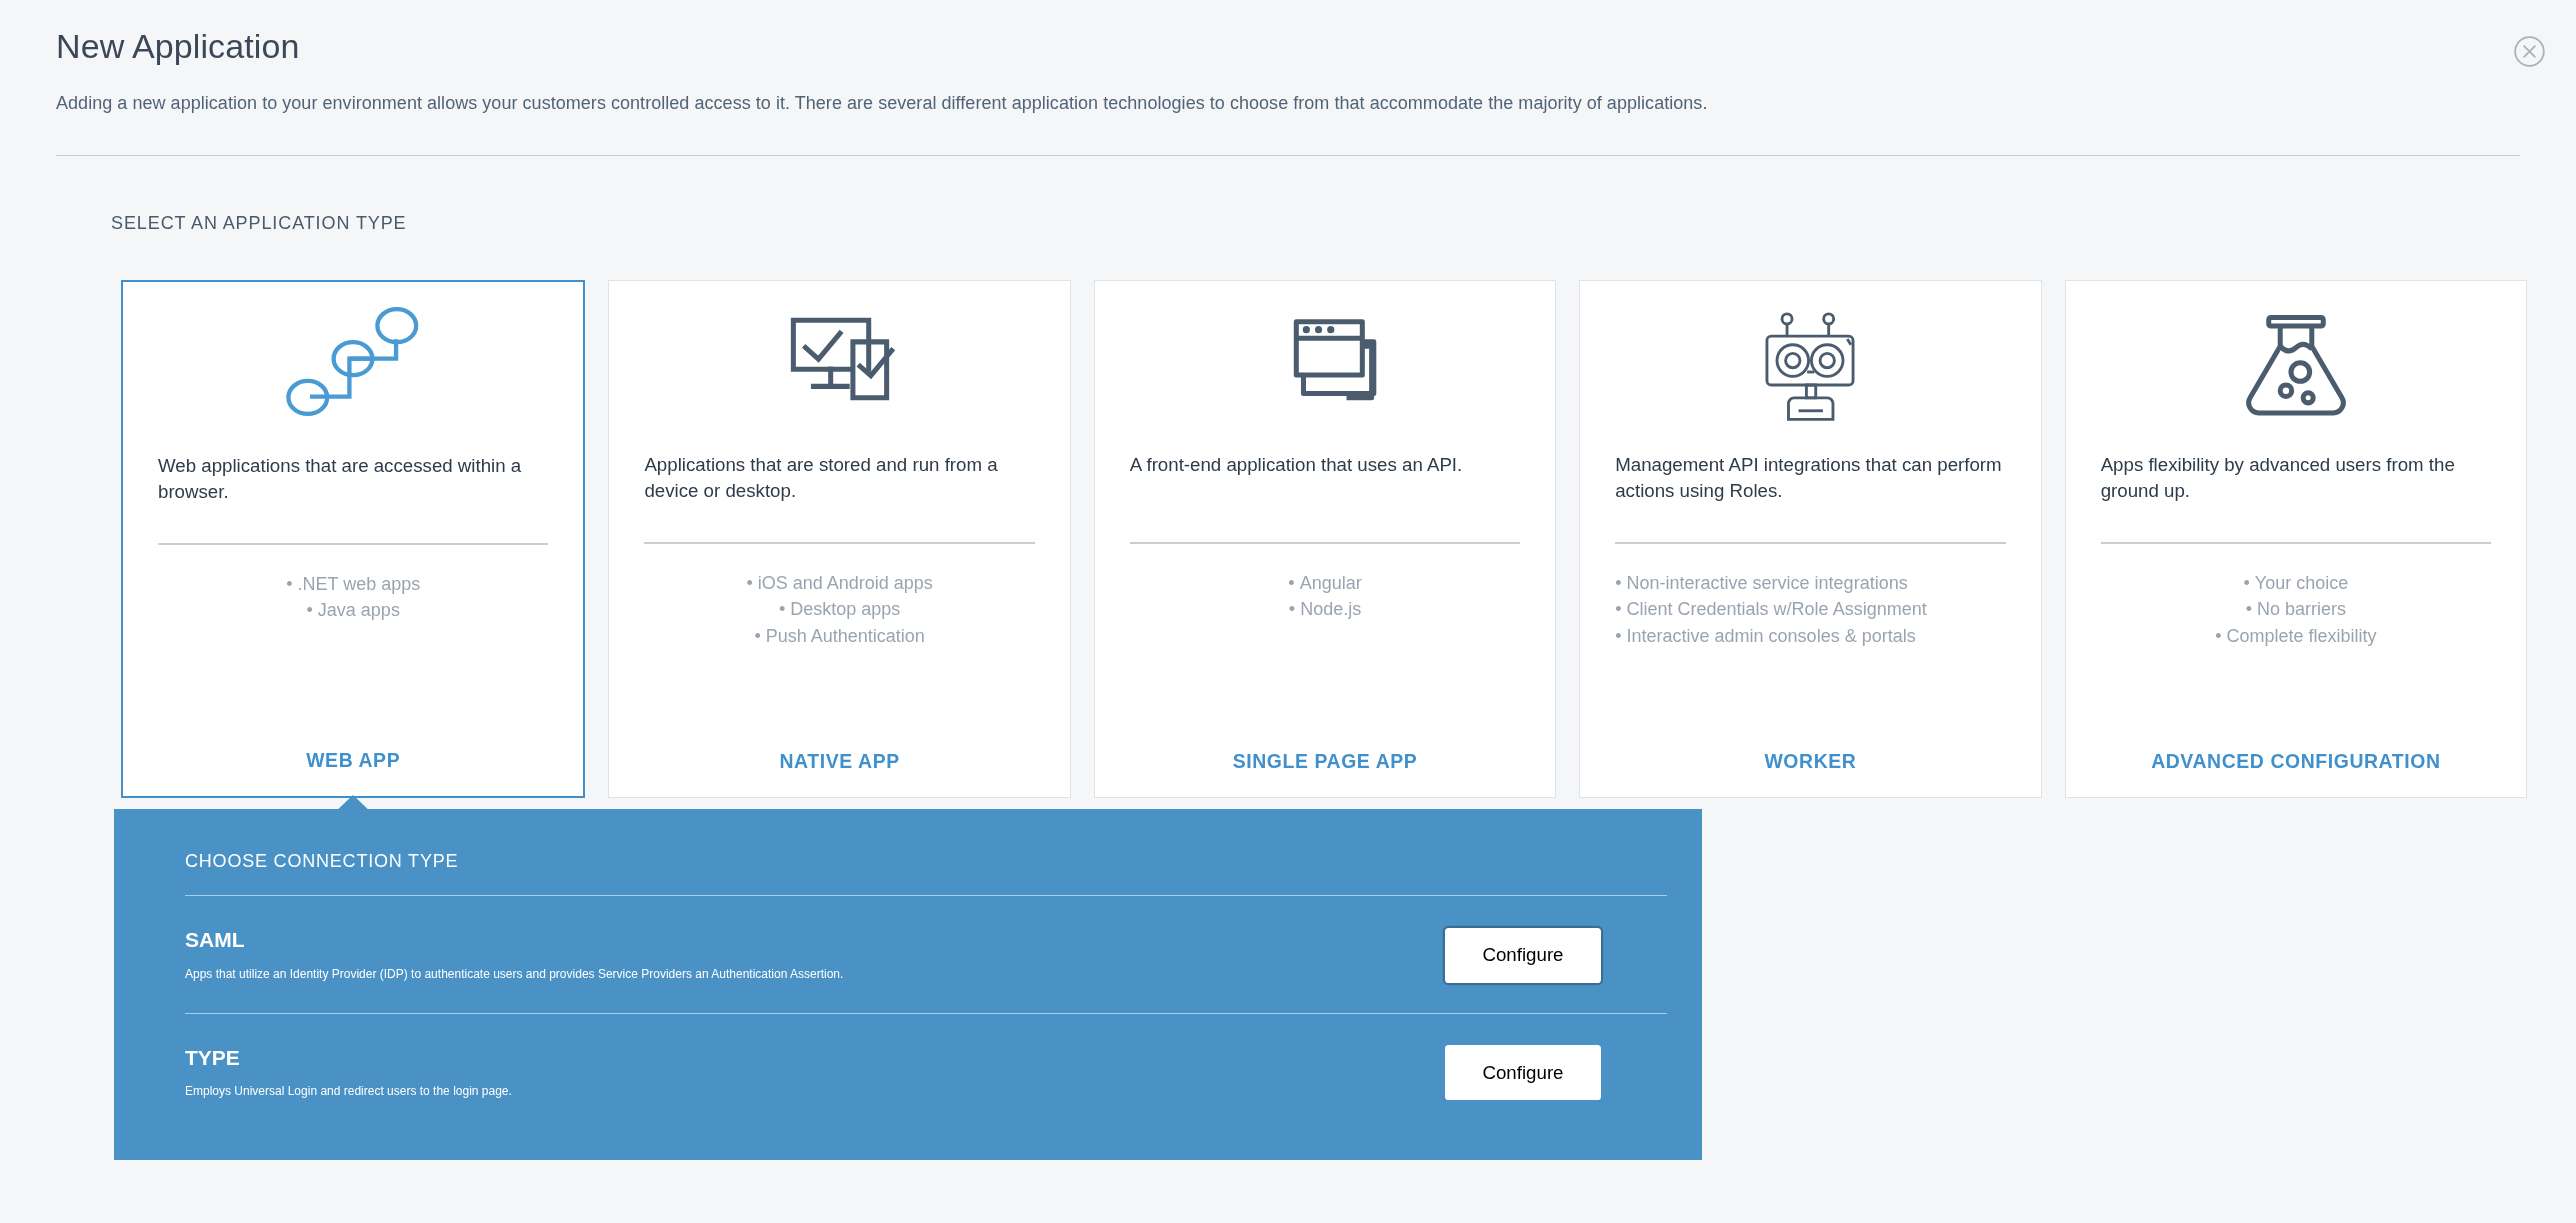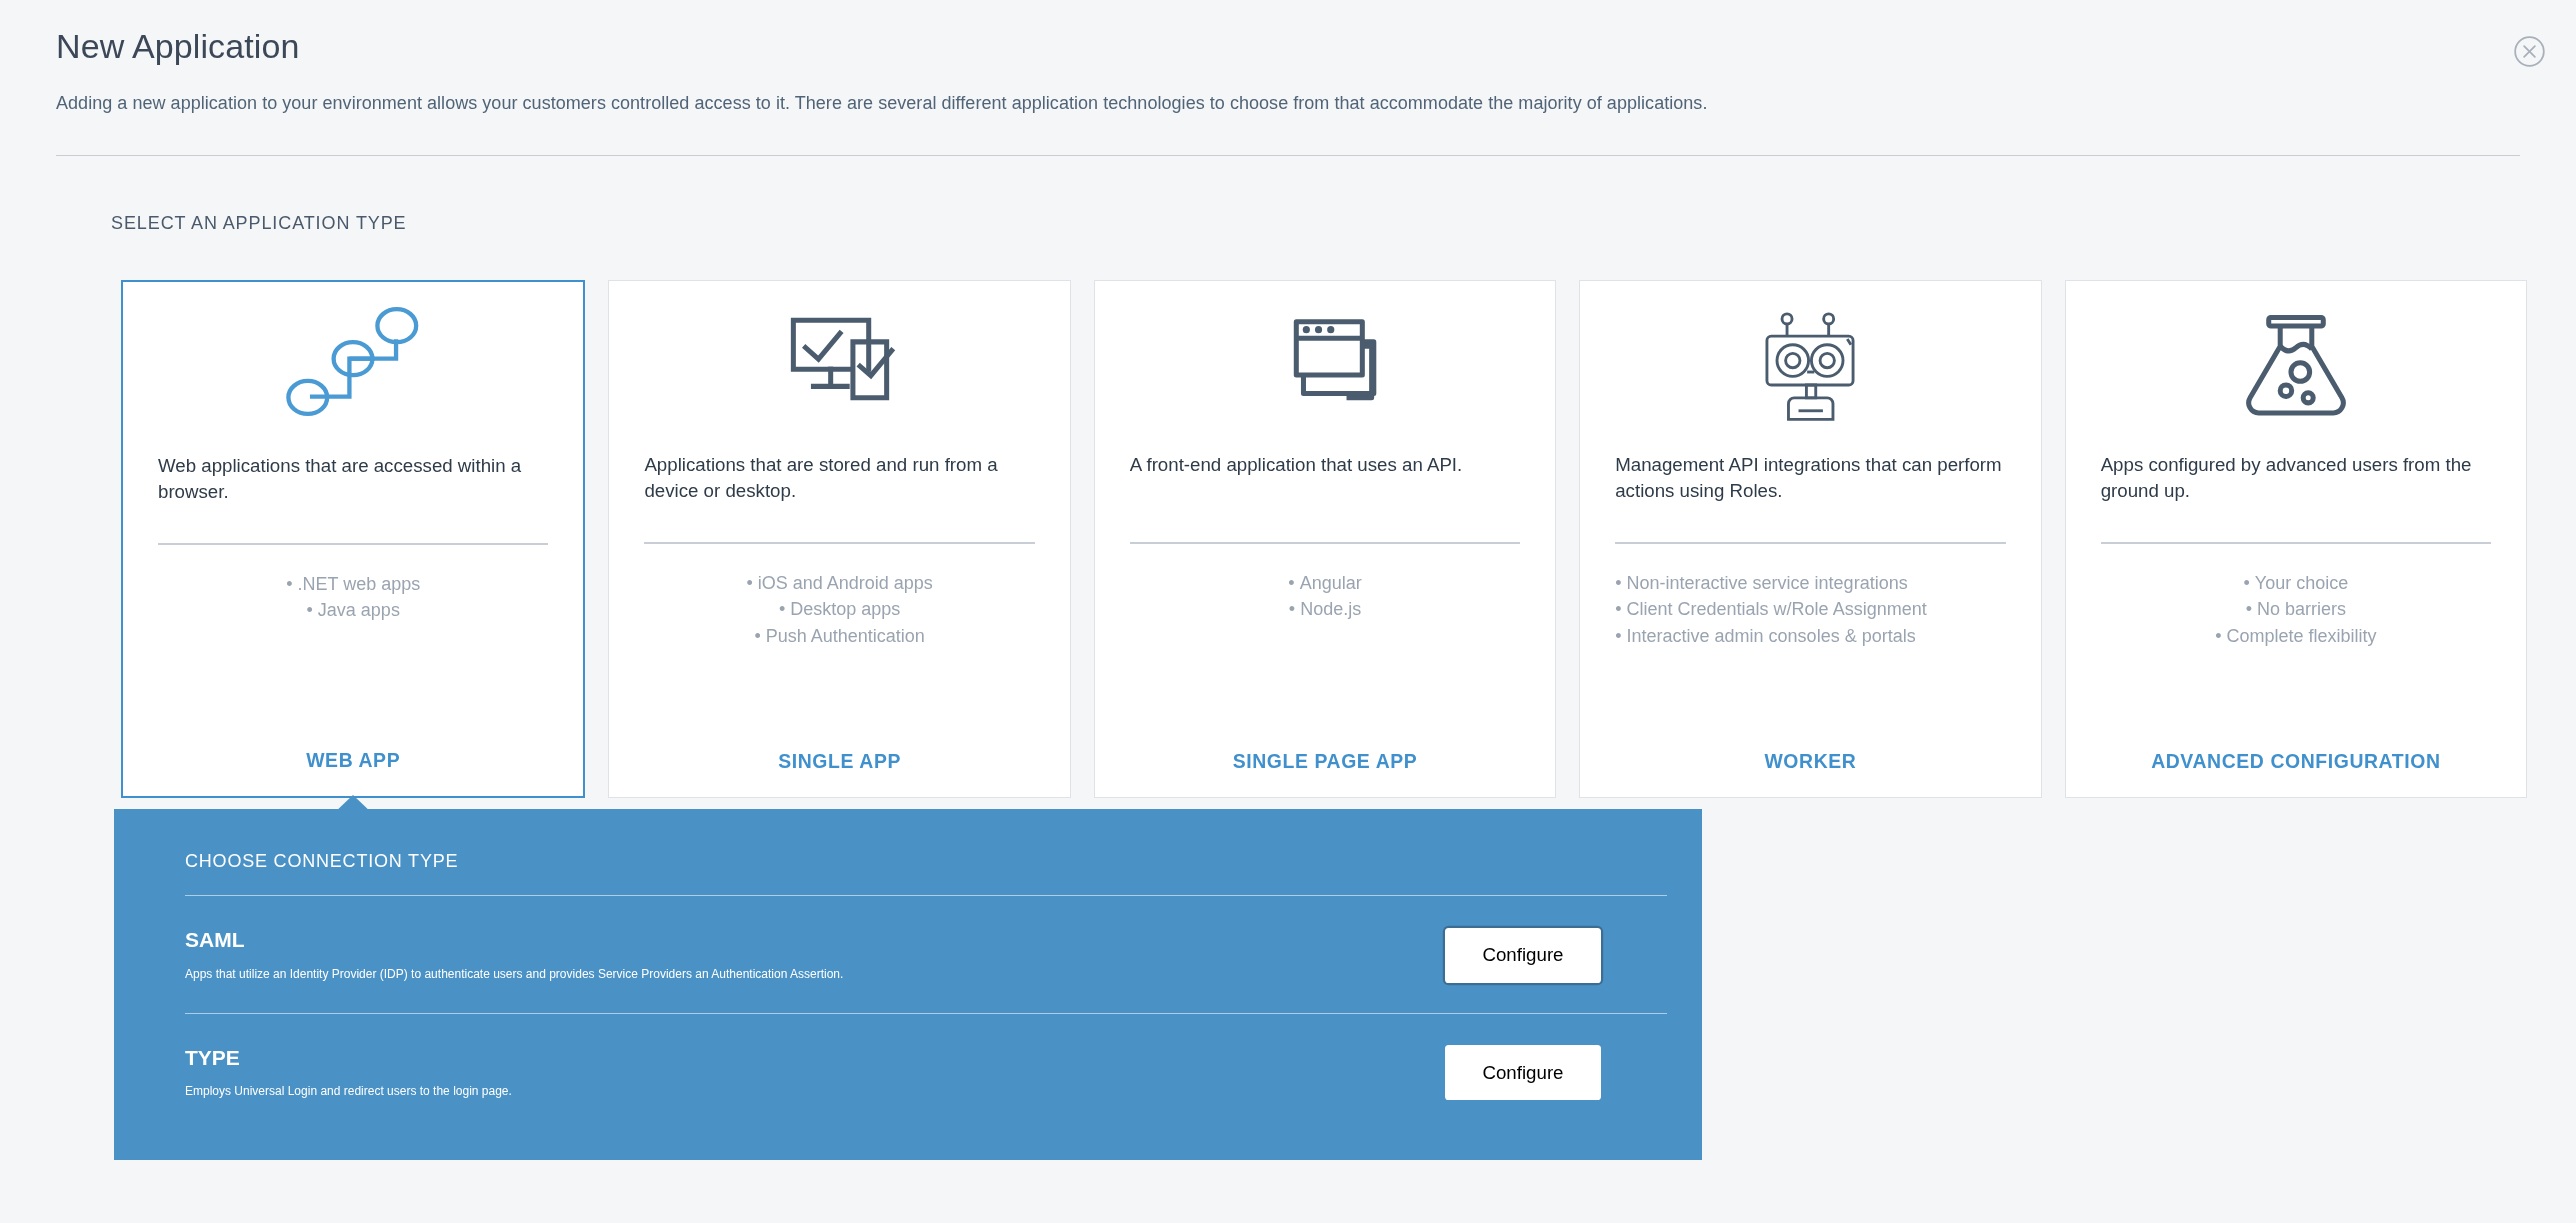--- a/index.html
+++ b/index.html
@@ -246,21 +246,21 @@
           </g>
         </svg>
       </div>
       <div class="card-desc">Applications that are stored and run from a device or desktop.</div>
       <div class="card-divider"></div>
       <ul class="card-bullets">
         <li>iOS and Android apps</li>
         <li>Desktop apps</li>
         <li>Push Authentication</li>
       </ul>
-      <div class="card-cta">SINGLE APP</div>
+      <div class="card-cta">NATIVE APP</div>
     </div>
 
     <div class="card">
       <div class="card-icon">
         <svg width="144" height="122" viewBox="0 0 200 170" aria-hidden="true">
           <g fill="none" stroke="#4a5c6e" stroke-width="7" stroke-linejoin="round">
             <path d="M70 50 H168 V122 H70 V50"></path>
             <path d="M128 56 H165 V128 H130"></path>
             <path d="M60 22 H152 V96 H60 Z" fill="#ffffff"></path>
             <path d="M60 45 H152"></path>
@@ -318,21 +318,21 @@
           <g fill="none" stroke="#4a5c6e" stroke-width="7" stroke-linejoin="round">
             <rect x="62" y="16" width="76" height="12" rx="3"></rect>
             <path d="M78 28 V56 L36 128 a14 14 0 0 0 12 21 H152 a14 14 0 0 0 12 -21 L122 56 V28"></path>
             <path d="M78 56 q11 12 22 2 q11 -10 22 2"></path>
             <circle cx="106" cy="92" r="13"></circle>
             <circle cx="86" cy="118" r="8"></circle>
             <circle cx="117" cy="128" r="7"></circle>
           </g>
         </svg>
       </div>
-      <div class="card-desc">Apps configured by advanced users from the ground up.</div>
+      <div class="card-desc">Apps flexibility by advanced users from the ground up.</div>
       <div class="card-divider"></div>
       <ul class="card-bullets">
         <li>Your choice</li>
         <li>No barriers</li>
         <li>Complete flexibility</li>
       </ul>
       <div class="card-cta">ADVANCED CONFIGURATION</div>
     </div>
 
   </div>

